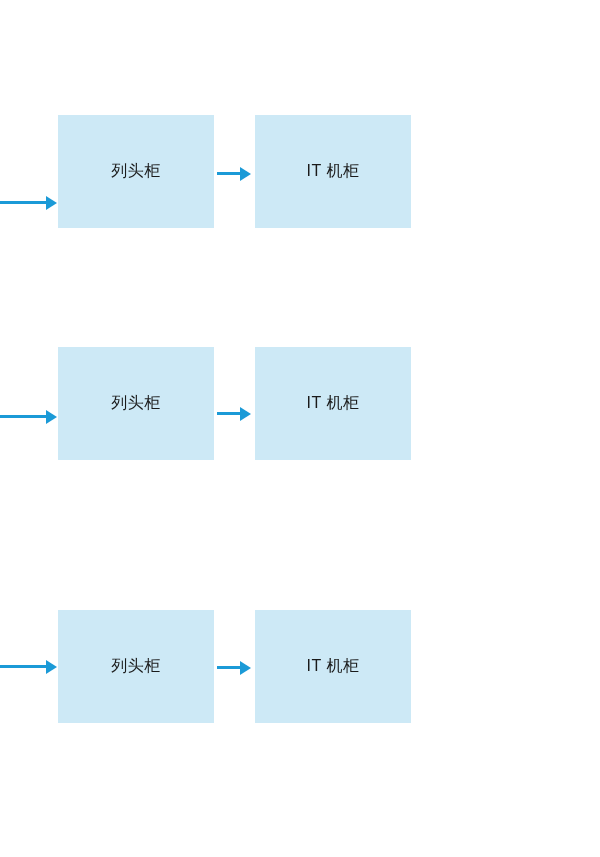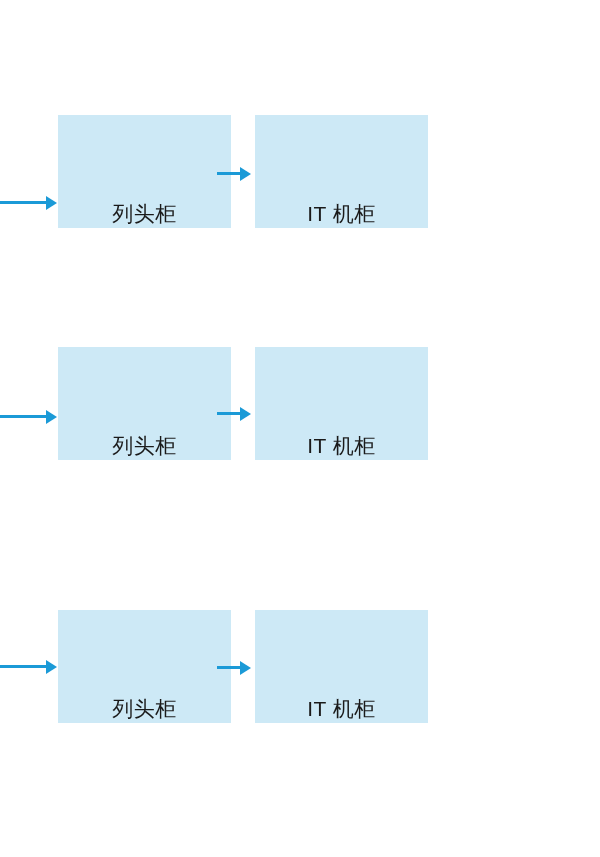--- a/index.html
+++ b/index.html
@@ -15,27 +15,27 @@
   .canvas {
     position: relative;
     width: 600px;
     height: 857px;
     background: var(--background);
     overflow: hidden;
   }
 
   .node {
     position: absolute;
-    width: 173px;
+    width: 156px;
     height: 113px;
     background: var(--box-fill);
     display: flex;
-    align-items: flex-end;
+    align-items: center;
     justify-content: center;
-    font-size: 21px;
+    font-size: 16px;
     letter-spacing: 0.5px;
     color: var(--text);
   }
 
   .arrow {
     position: absolute;
     height: 3px;
     background: var(--arrow);
   }
   .arrow::after {

